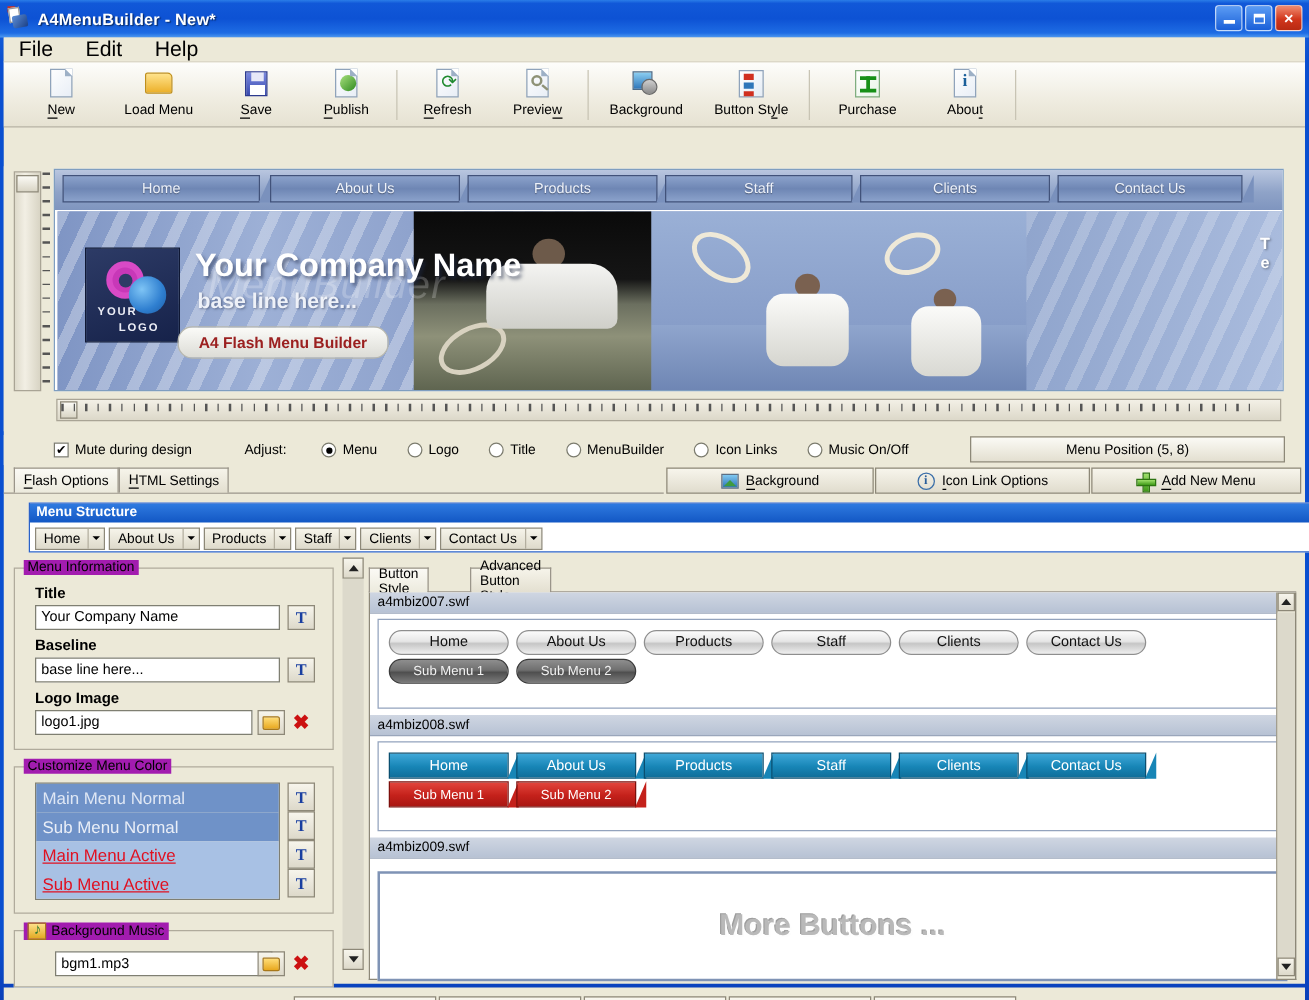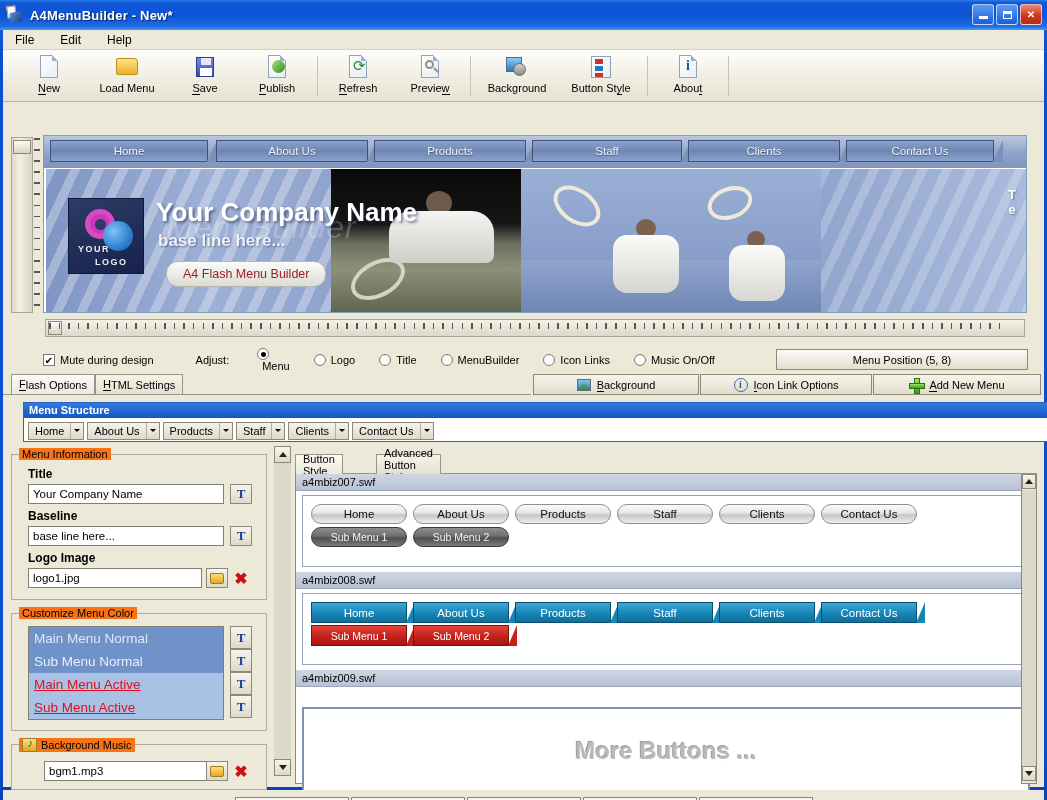--- a/index.html
+++ b/index.html
@@ -60,21 +60,21 @@
   
   #client {
     position:absolute; left:3px; top:30px; width:1041px; height:757px;
     background:#ece9d8;
   }
   
   #menubar {
     height:20px; background:#ece9d8; display:flex; align-items:center;
     padding-left:8px; gap:18px; border-bottom:1px solid #d6d2c2;
   }
-  #menubar .mi { font-size:12px; color:#000; padding:2px 4px; }
+  #menubar .mi { font-size:17px; color:#000; padding:2px 4px; }
 
   
   #toolbar {
     height:52px; background:linear-gradient(180deg,#fdfdfb,#efece0 60%,#e6e2d2);
     border-bottom:1px solid #b6b2a4;
     display:flex; align-items:center; padding-left:10px;
   }
   .tbtn {
     width:72px; height:48px; display:flex; flex-direction:column;
     align-items:center; justify-content:flex-start; padding-top:2px;
@@ -210,24 +210,24 @@
   #logoBox .l2{position:absolute;left:26px;bottom:6px;color:#eceef6;font-size:9px;font-weight:bold;letter-spacing:1.5px;}
   #bTitle{
     position:absolute; left:110px; top:28px; font-size:26px; font-weight:bold; color:#fff;
     text-shadow:2px 2px 3px rgba(30,40,70,.55); white-space:nowrap;
   }
   #bBase{
     position:absolute; left:112px; top:62px; font-size:17px; color:#eef1f8; font-weight:bold;
     text-shadow:1px 1px 2px rgba(30,40,70,.5);
   }
   #bPill{
-    position:absolute; left:120px; top:92px; height:24px; padding:12px 16px;
+    position:absolute; left:96px; top:92px; height:24px; padding:12px 16px;
     border-radius:12px; background:linear-gradient(180deg,#fbfbf8,#dcdcd6);
     border:1px solid #b7b7ae; display:flex;align-items:center;
-    color:#9b2020; font-size:12.5px; font-weight:normal;
+    color:#9b2020; font-size:12.5px; font-weight:bold;
   }
   #rightT{
     position:absolute; right:6px; top:18px; color:#fff; font-size:17px; font-weight:bold;
     text-shadow:1px 1px 2px rgba(0,0,0,.4); line-height:15px; text-align:center; width:16px;
   }
   #rightT span{ display:block; font-size:13px; }
 
   
   #optrow{
     position:absolute; left:0; top:318px; width:1041px; height:24px;
@@ -287,21 +287,21 @@
 
   
   #lower{ position:absolute; left:8px; top:416px; width:1026px; height:344px; }
 
   
   #leftcol{ position:absolute; left:0; top:0; width:260px; height:344px; }
   .grp{
     position:absolute; border:1px solid #b0ab9c; background:#ece9d8;
   }
   .grp > .cap{
-    position:absolute; top:-7px; left:7px; background:#f97316; padding:0 3px;
+    position:absolute; top:-7px; left:7px; background:#a21caf; padding:0 3px;
     font-size:11px; color:#000;
   }
   .fldlbl{ font-size:12px; font-weight:bold; color:#000; }
   .txtin{
     height:20px; background:#fff; border:1px solid #7f7f72;
     display:flex; align-items:center; padding-left:4px; font-size:11.5px; color:#000;
   }
   .tbtnT{
     width:22px;height:20px; background:linear-gradient(180deg,#f7f5ec,#ddd9ca);
     border:1px solid #8d8878; display:flex;align-items:center;justify-content:center;
@@ -520,20 +520,30 @@
         <div class="ic">
           <div style="position:relative;width:20px;height:22px;background:linear-gradient(135deg,#fff,#e4ecf5);border:1px solid #8fa3bb;">
             <div style="position:absolute;left:3px;top:2px;width:8px;height:5px;background:#d03020;"></div>
             <div style="position:absolute;left:3px;top:9px;width:8px;height:5px;background:#2e76ba;"></div>
             <div style="position:absolute;left:3px;top:16px;width:8px;height:4px;background:#d03020;"></div>
           </div>
         </div>
         <div class="lb"><span>Button St</span><span class="u">y</span><span>le</span></div>
       </div>
       <div class="tsep"></div>
+      <div class="tbtn wide">
+        <div class="ic">
+          <div style="position:relative;width:20px;height:22px;background:linear-gradient(135deg,#fff,#e7f5e7);border:1px solid #7fae7f;">
+            <div style="position:absolute;left:3px;top:4px;width:13px;height:3px;background:#179017;"></div>
+            <div style="position:absolute;left:8px;top:4px;width:3px;height:11px;background:#179017;"></div>
+            <div style="position:absolute;left:3px;top:14px;width:13px;height:3px;background:#179017;"></div>
+          </div>
+        </div>
+        <div class="lb">Purchase</div>
+      </div>
       <div class="tbtn">
         <div class="ic">
           <div class="doc" style="position:relative;">
             <div style="position:absolute;left:6px;top:3px;color:#1a5f9a;font-size:14px;line-height:14px;font-family:'Liberation Serif',serif;font-weight:bold;">i</div>
           </div>
         </div>
         <div class="lb"><span>Abou</span><span class="u">t</span></div>
       </div>
       <div class="tsep"></div>
     </div>
@@ -730,21 +740,21 @@
           <i></i>
       </div>
     </div>
 
     <div id="optrow">
       <div style="margin-left:40px;display:flex;align-items:center;">
         <span class="chk">✔</span>
         <span class="optlbl">Mute during design</span>
       </div>
       <div style="margin-left:42px;" class="optlbl">Adjust:</div>
-      <div style="margin-left:28px;display:flex;align-items:flex-start;flex-direction:column;">
+      <div style="margin-left:28px;display:flex;align-items:center;">
         <span class="radio">
             <span class="dot"></span>
           </span>
         <span class="optlbl">Menu</span>
       </div>
       <div style="margin-left:24px;display:flex;align-items:center;">
         <span class="radio"></span>
         <span class="optlbl">Logo</span>
       </div>
       <div style="margin-left:24px;display:flex;align-items:center;">
@@ -926,21 +936,21 @@
             <div class="b008" style="left:110px;top:8px;">About Us</div>
             <div class="b008" style="left:212px;top:8px;">Products</div>
             <div class="b008" style="left:314px;top:8px;">Staff</div>
             <div class="b008" style="left:416px;top:8px;">Clients</div>
             <div class="b008" style="left:518px;top:8px;">Contact Us</div>
             <div class="b008 sub" style="left:8px;top:31px;">Sub Menu 1</div>
             <div class="b008 sub" style="left:110px;top:31px;">Sub Menu 2</div>
           </div>
 
           <div class="swfhdr" style="margin-top:5px;">a4mbiz009.swf</div>
-          <div class="swfcanvas" style="height:88px; margin-top:20px; border:2px solid #7f93b5;">
+          <div class="swfcanvas" style="height:88px; margin-top:10px; border:2px solid #7f93b5;">
             <div id="moreBtns">More Buttons ...</div>
           </div>
         </div>
 
         <div id="rscroll">
           <div class="sbbtn" style="width:14px;height:15px;">
               <span class="tri-up"></span>
             </div>
           <div class="track"></div>
           <div class="sbbtn" style="position:absolute;left:0;top:292px;width:14px;height:15px;">

